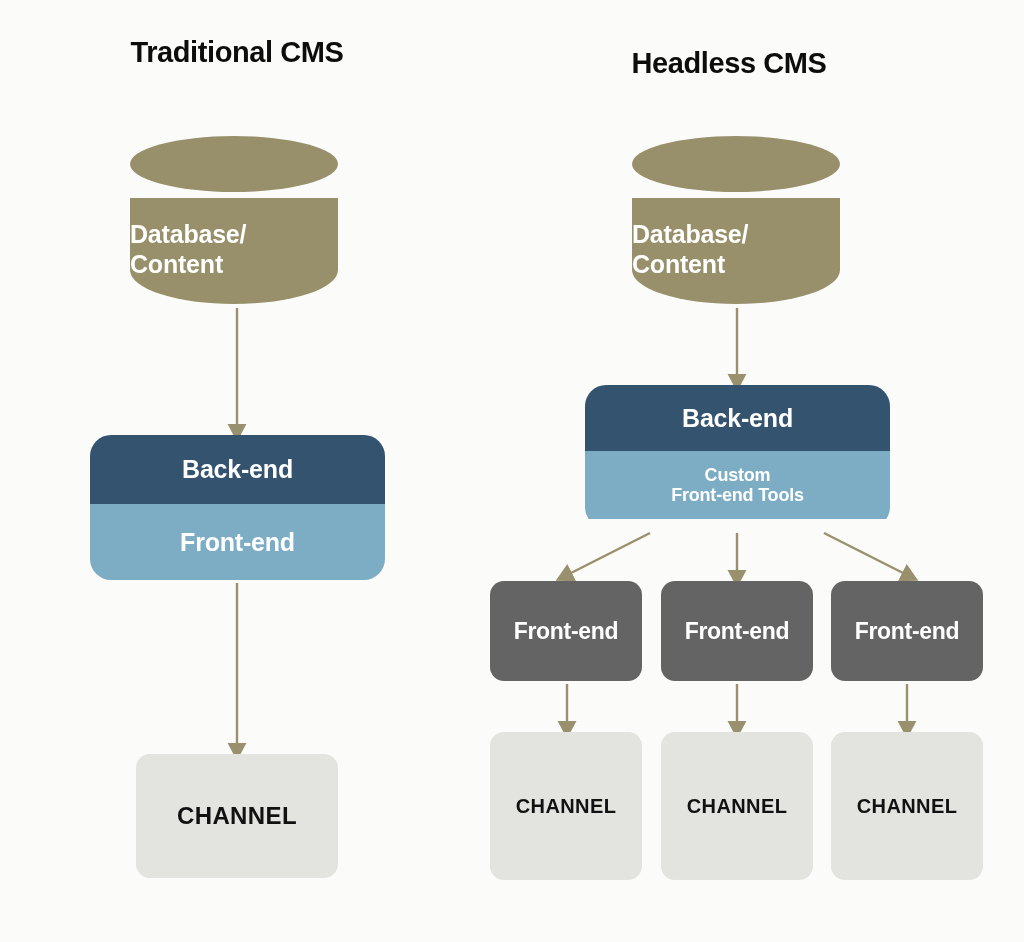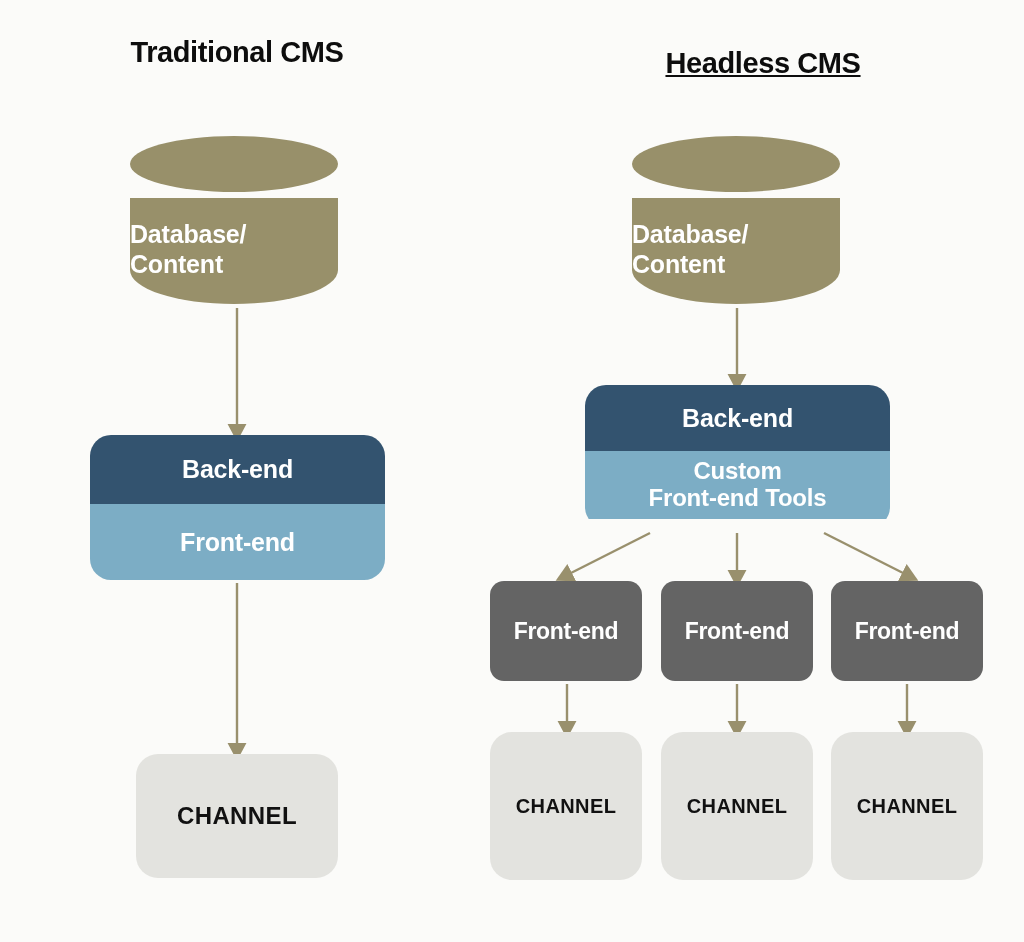--- a/index.html
+++ b/index.html
@@ -37,21 +37,21 @@
     position: absolute;
     text-align: center;
     font-size: 29px;
     font-weight: bold;
     color: #0d0d0d;
     letter-spacing: -0.4px;
     white-space: nowrap;
     z-index: 3;
   }
   #title-traditional { left: 57px;  top: 36px; width: 360px; }
-  #title-headless    { left: 583px; top: 47px; width: 360px; text-decoration: underline; }
+  #title-headless    { left: 549px; top: 47px; width: 360px; }
 
   
   .cylinder {
     position: absolute;
     width: 208px;
     height: 168px;
     z-index: 2;
   }
   .cyl-top {
     position: absolute;
@@ -106,21 +106,21 @@
   }
   .band-backend  { background: #33536f; }
   .band-frontend { background: #7cadc5; }
 
   #stack-left  { left: 90px;  top: 435px; width: 295px; height: 145px; }
   #stack-left .band-backend  { height: 69px;  font-size: 25px; }
   #stack-left .band-frontend { height: 76px;  font-size: 25px; }
 
   #stack-right { left: 585px; top: 385px; width: 305px; height: 143px; }
   #stack-right .band-backend  { height: 66px; font-size: 25px; }
-  #stack-right .band-frontend { height: 68px; font-size: 24px; line-height: 1.12; }
+  #stack-right .band-frontend { height: 68px; font-size: 18px; line-height: 1.12; }
 
   
   .fe-box {
     position: absolute;
     height: 100px;
     background: #646464;
     border-radius: 14px;
     display: flex;
     align-items: center;
     justify-content: center;
@@ -131,21 +131,21 @@
     z-index: 2;
   }
   #fe-box-1 { left: 490px; top: 581px; width: 152px; }
   #fe-box-2 { left: 661px; top: 581px; width: 152px; }
   #fe-box-3 { left: 831px; top: 581px; width: 152px; }
 
   
   .channel-box {
     position: absolute;
     background: #e3e3df;
-    border-radius: 22px;
+    border-radius: 14px;
     display: flex;
     align-items: center;
     justify-content: center;
     color: #111111;
     font-weight: bold;
     letter-spacing: 0.4px;
     z-index: 2;
   }
   #channel-left {
     left: 136px; top: 754px; width: 202px; height: 124px; font-size: 24px;

